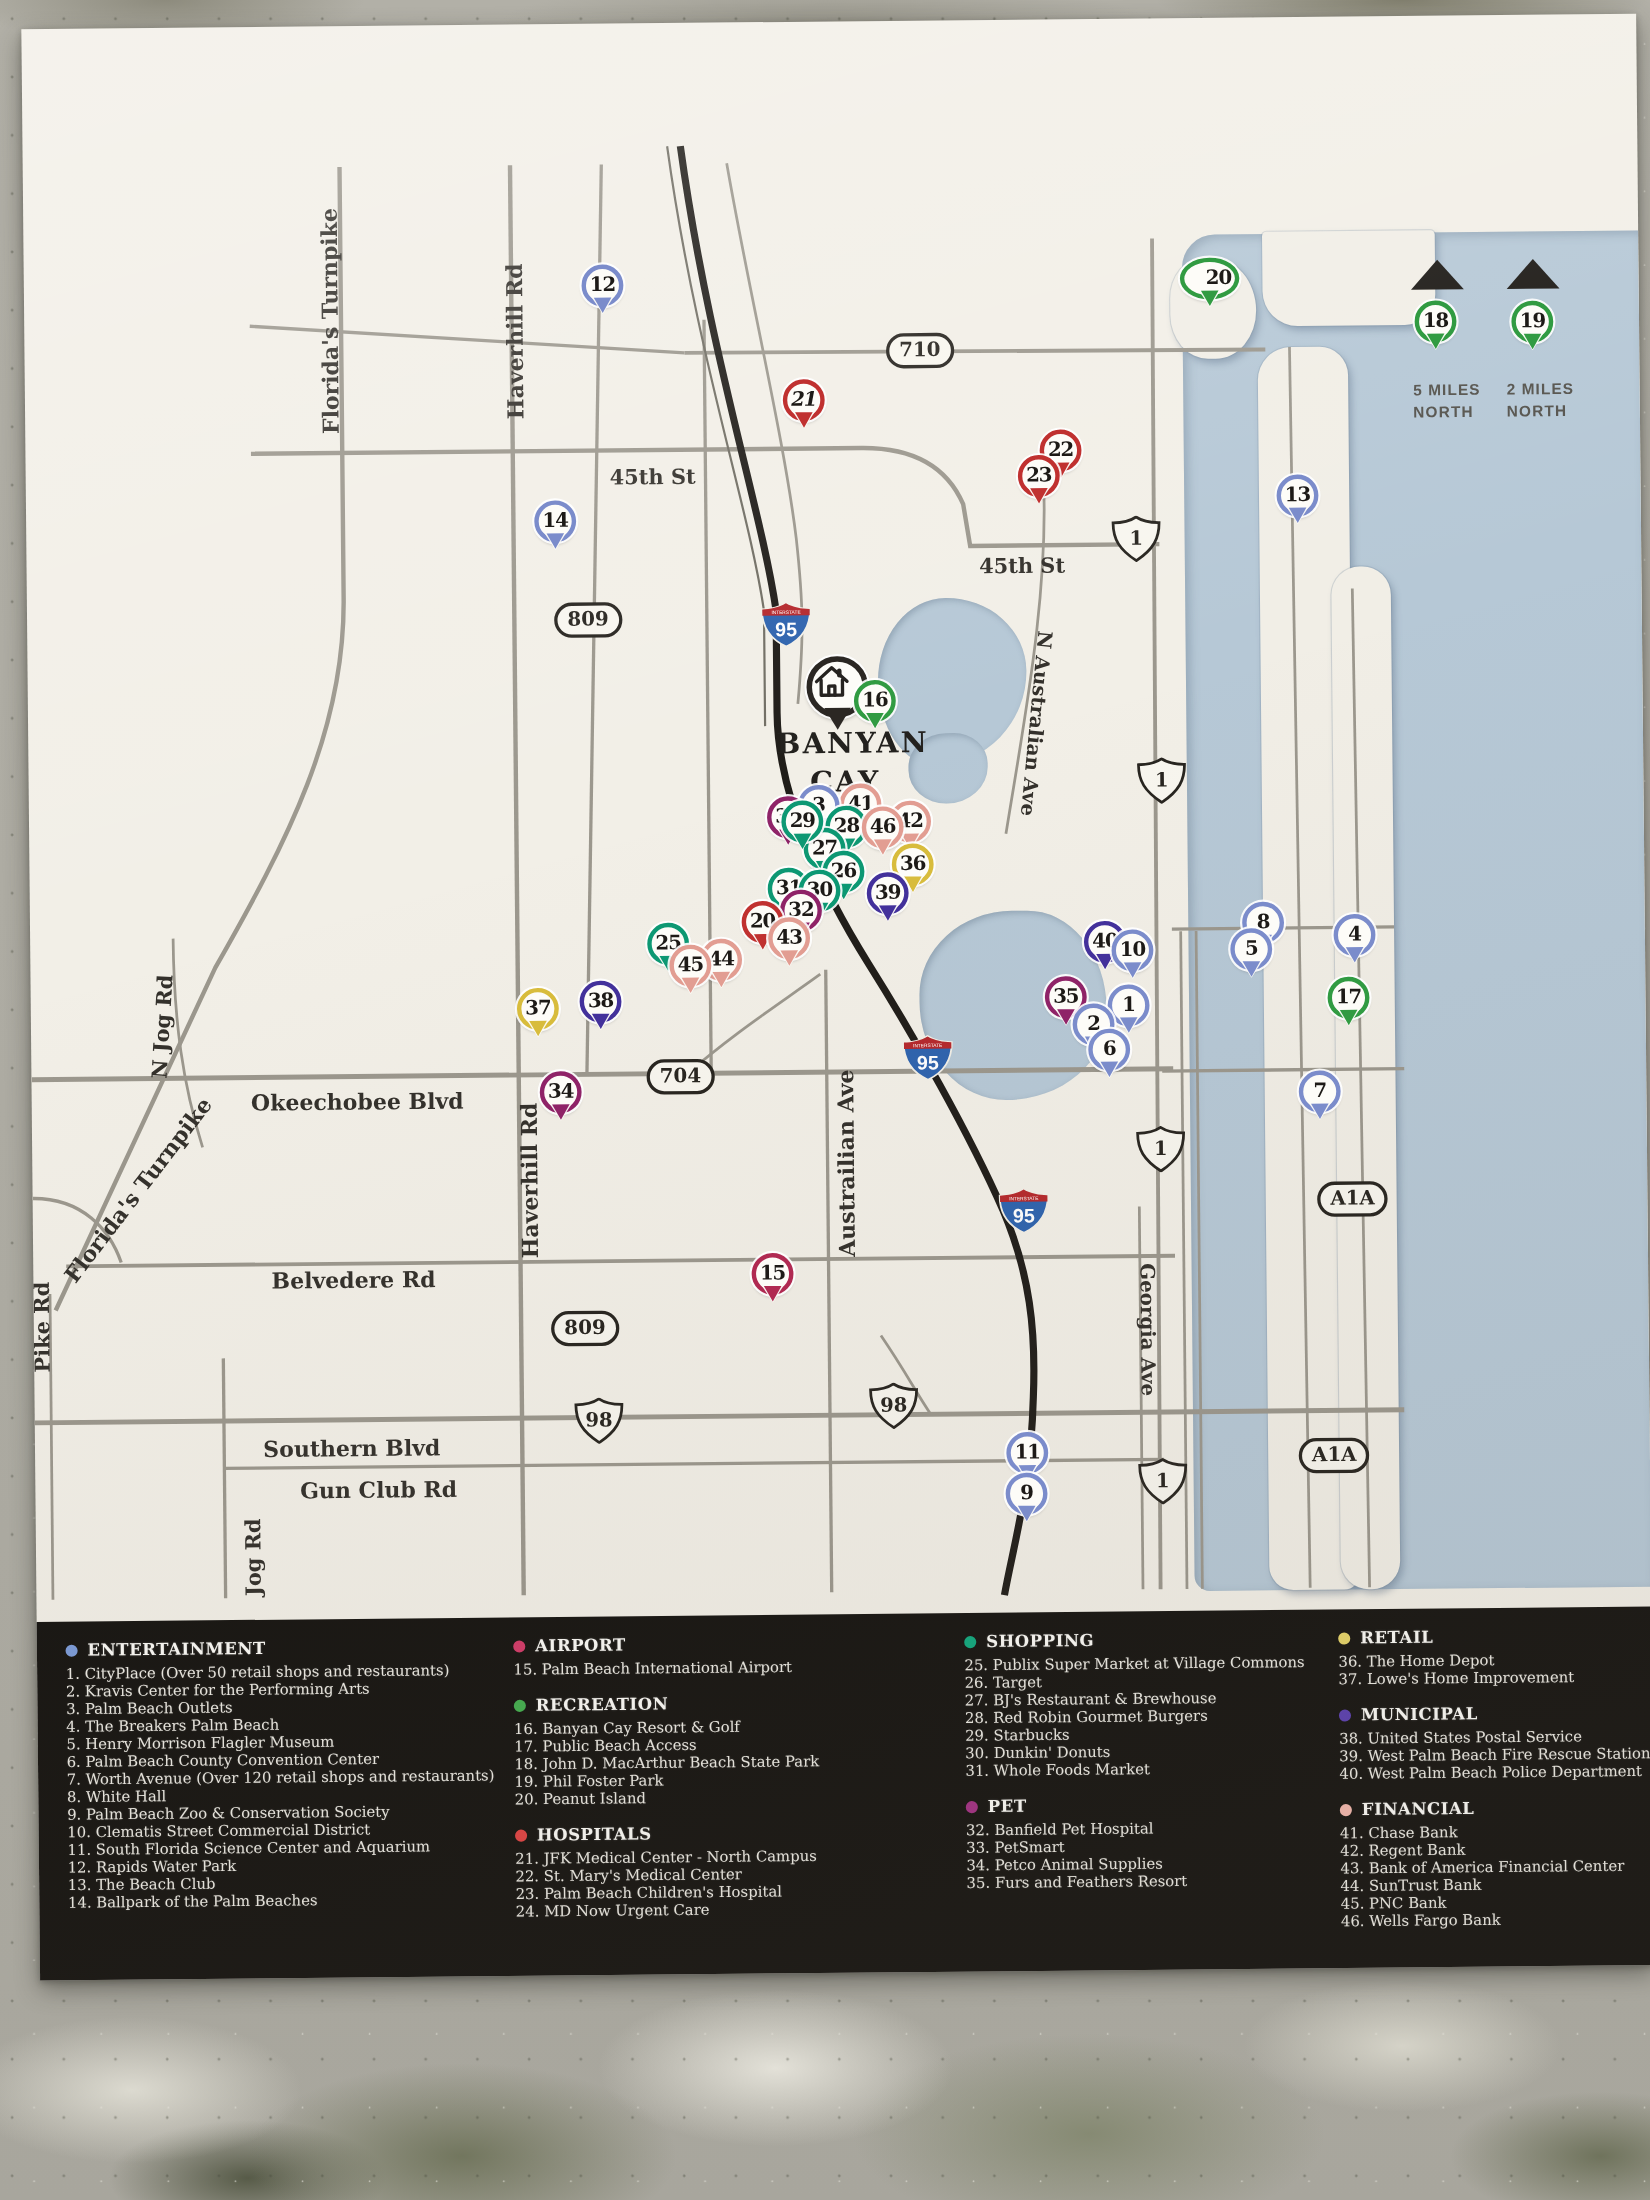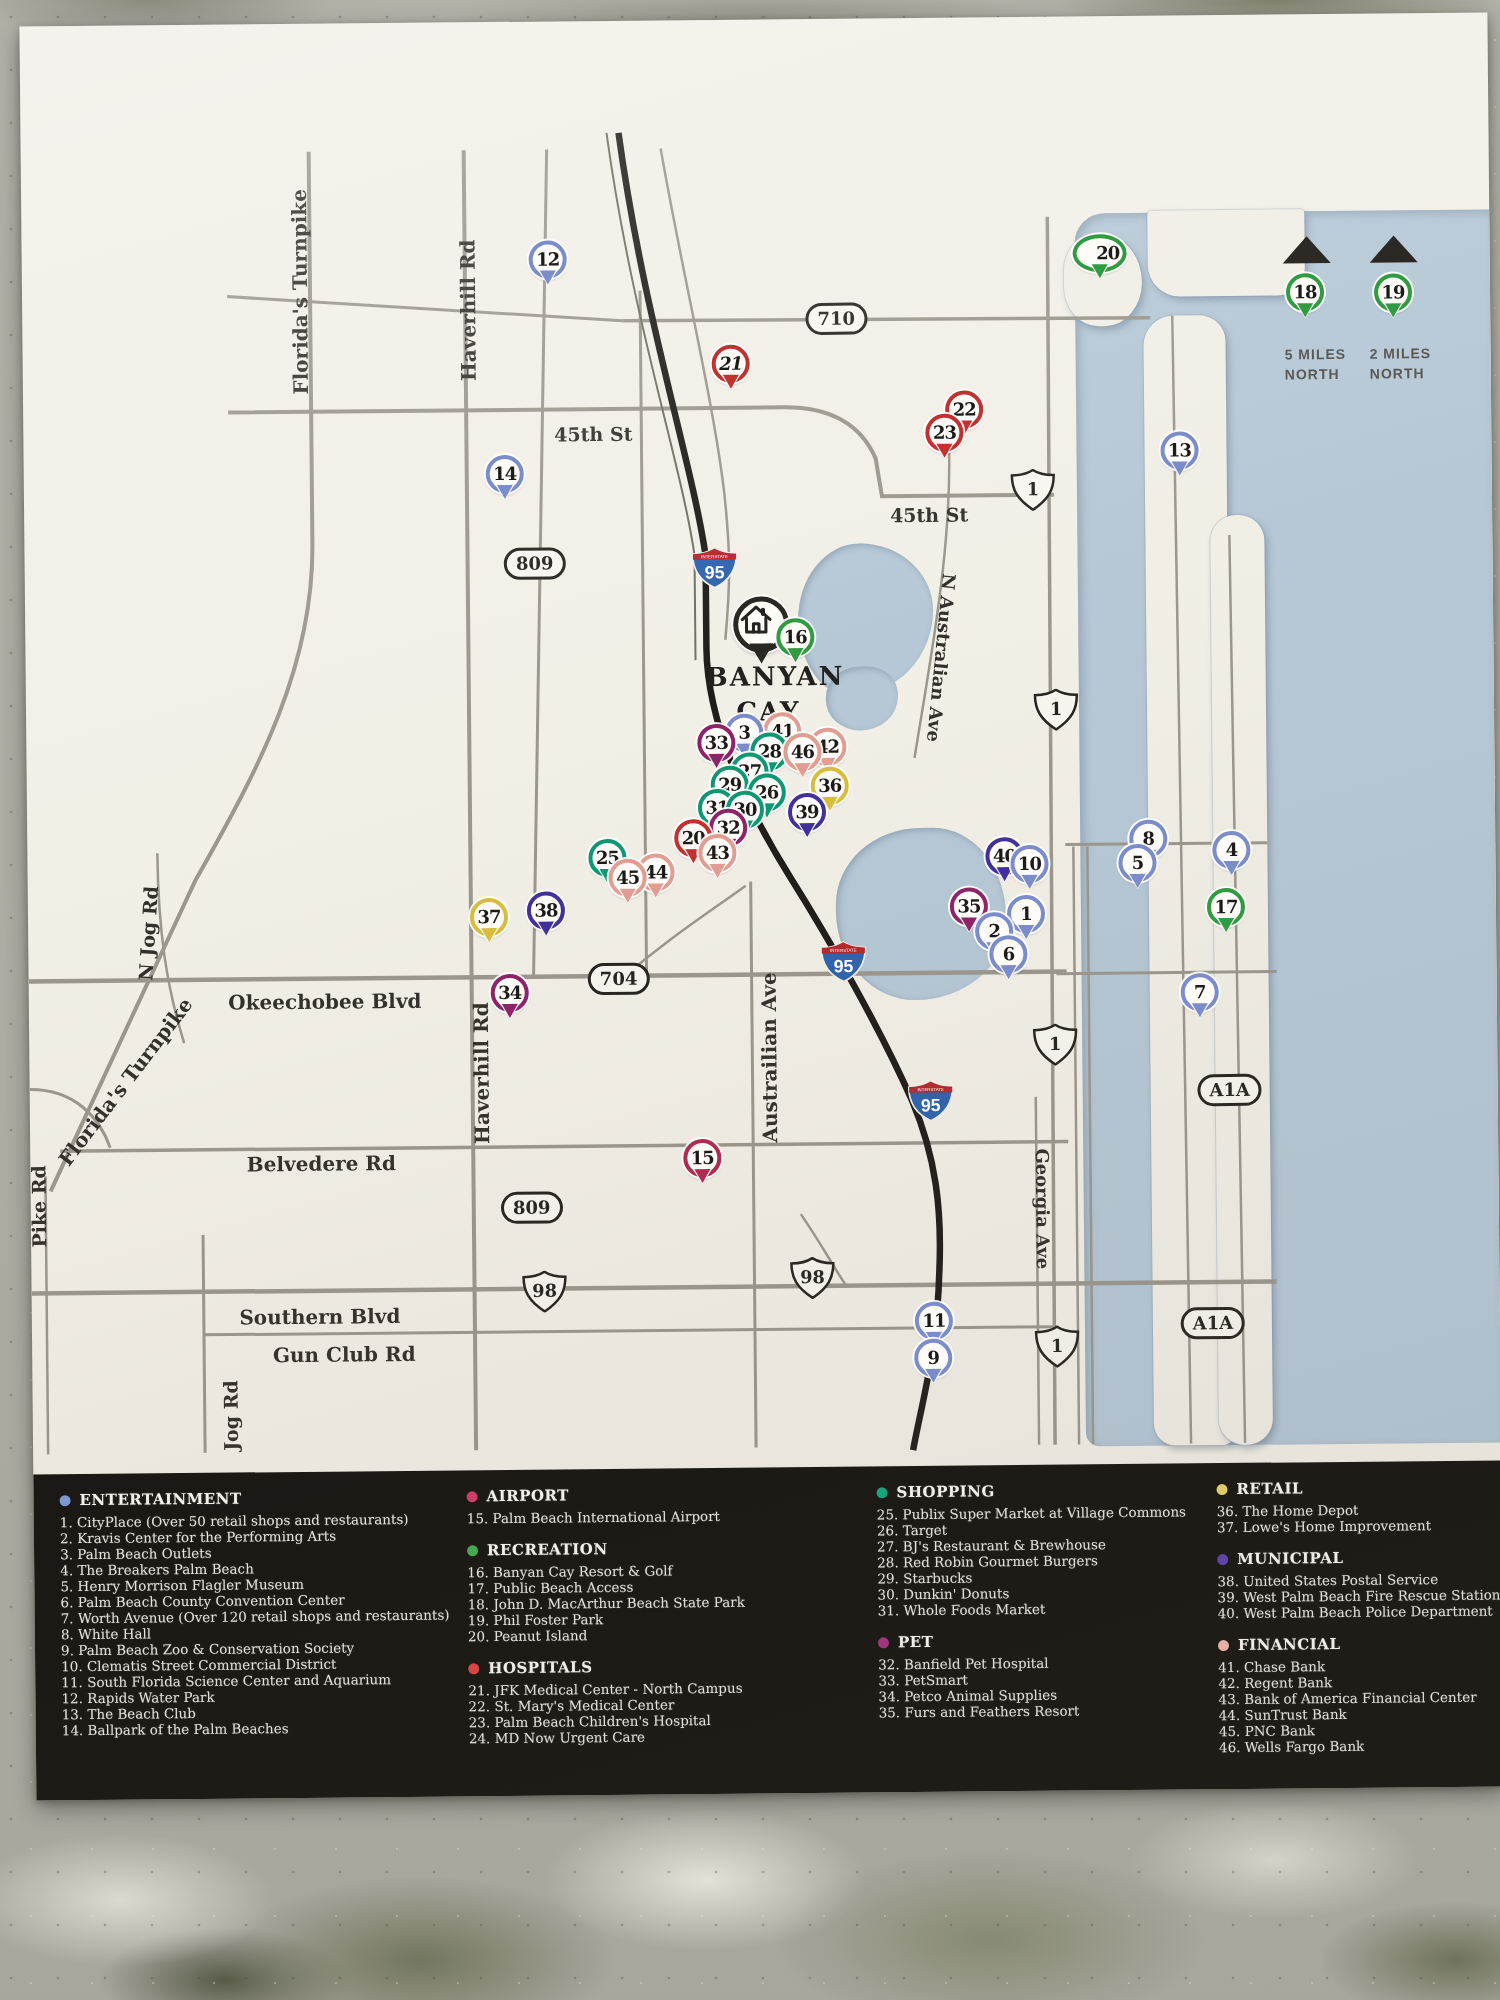--- a/index.html
+++ b/index.html
@@ -286,21 +286,21 @@
         </div>
         <div class="pin" style="--pc: #0d9873; left: 740px; top: 773px; z-index: 773;">
           <span>26</span>
         </div>
         <div class="pin" style="--pc: #0d9873; left: 723px; top: 752px; z-index: 752;">
           <span>27</span>
         </div>
         <div class="pin" style="--pc: #0d9873; left: 743px; top: 732px; z-index: 732;">
           <span>28</span>
         </div>
-        <div class="pin" style="--pc: #0d9873; left: 703px; top: 765px; z-index: 767;">
+        <div class="pin" style="--pc: #0d9873; left: 703px; top: 727px; z-index: 767;">
           <span>29</span>
         </div>
         <div class="pin" style="--pc: #0d9873; left: 718px; top: 790px; z-index: 790;">
           <span>30</span>
         </div>
         <div class="pin" style="--pc: #0d9873; left: 690px; top: 788px; z-index: 788;">
           <span>31</span>
         </div>
         <div class="pin" style="--pc: #8f2368; left: 701px; top: 808px; z-index: 808;">
           <span>32</span>

